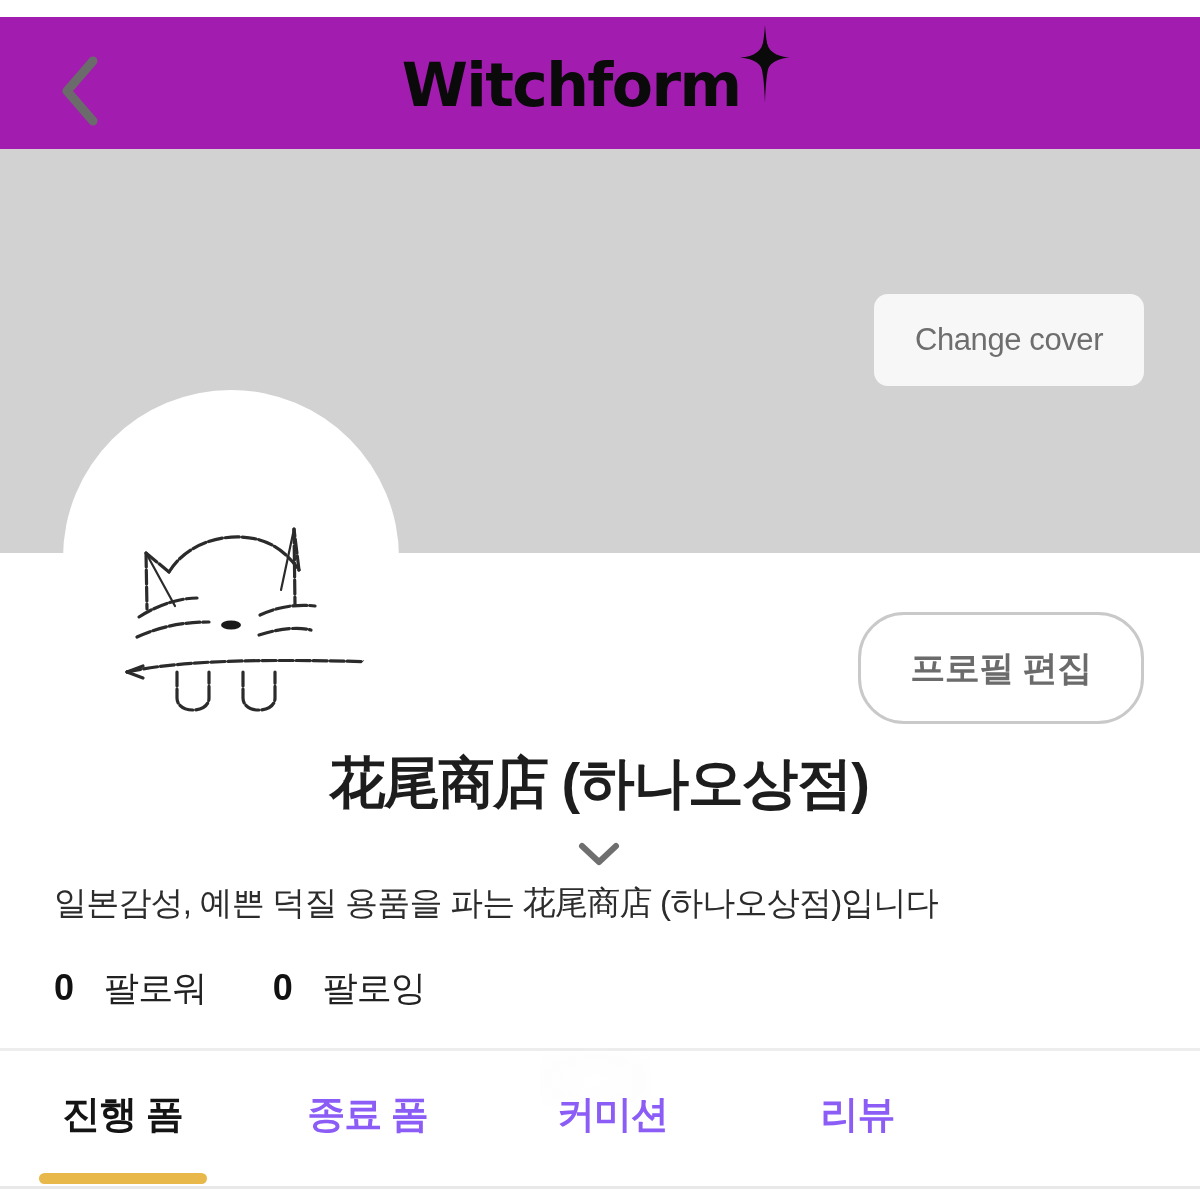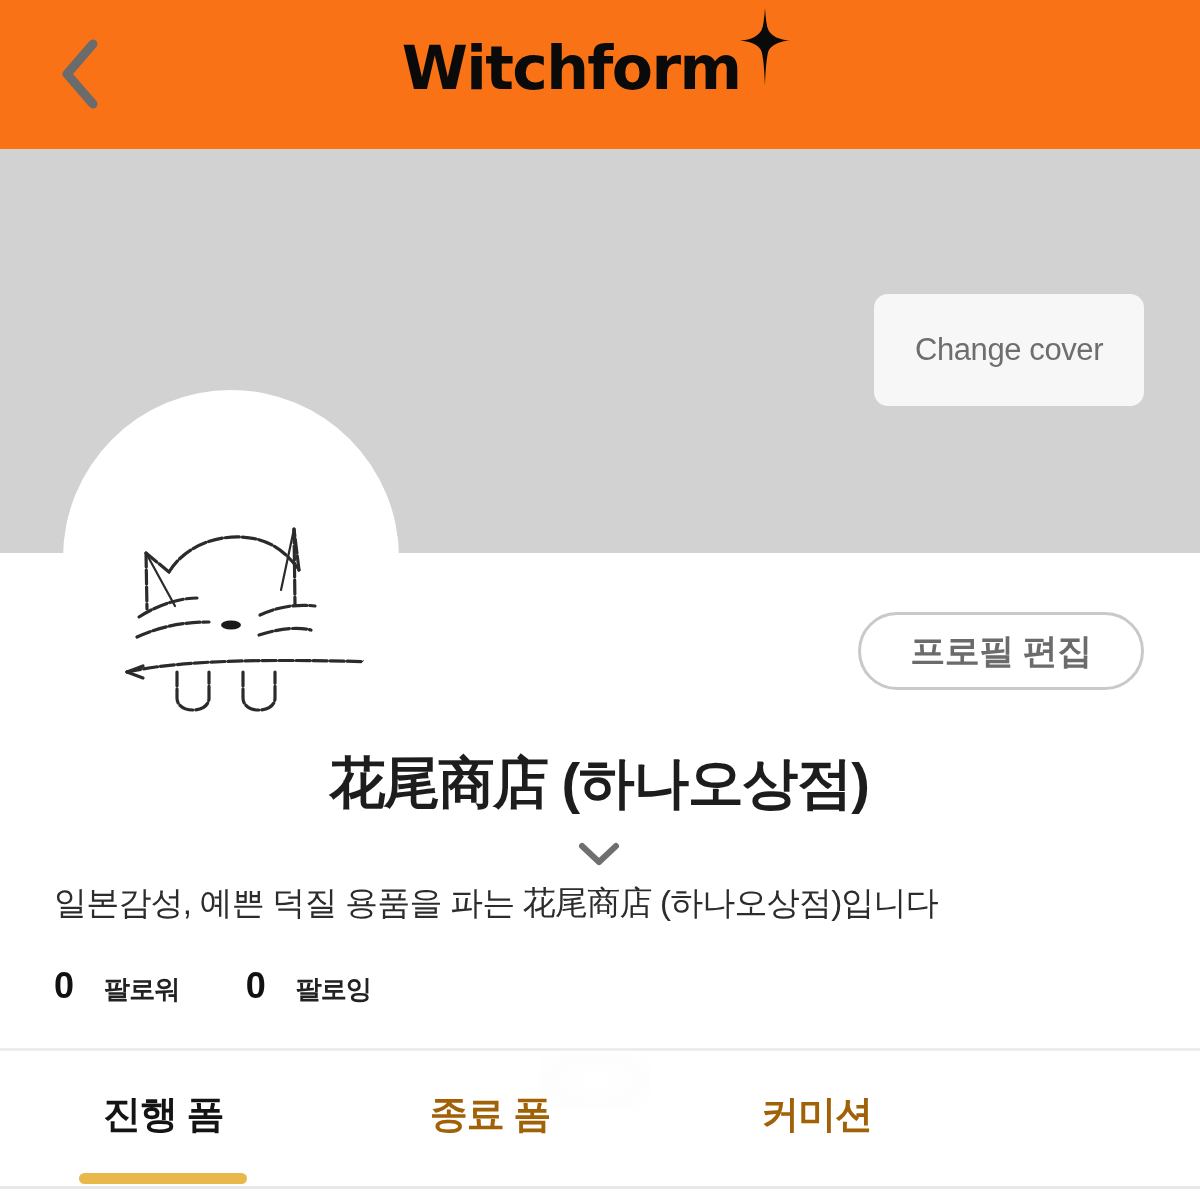--- a/index.html
+++ b/index.html
@@ -15,24 +15,24 @@
   .screen {
     position: relative;
     width: 1200px;
     height: 1200px;
     background: #ffffff;
   }
 
   
   .app-header {
     position: absolute;
-    top: 0; left: 0;
+    top: 17px; left: 0;
     width: 1200px;
     height: 186px;
-    background: #f97316;
+    background: #a21caf;
     display: flex;
     align-items: center;
   }
 
   .back-button {
     position: absolute;
     left: 38px;
     top: 32px;
     width: 84px;
     height: 84px;
@@ -79,21 +79,21 @@
     width: 1200px;
     height: 404px;
     background: #d2d2d2;
   }
 
   .change-cover-button {
     position: absolute;
     right: 56px;
     top: 294px;
     width: 270px;
-    height: 112px;
+    height: 92px;
     background: #f7f7f7;
     border: none;
     border-radius: 14px;
     color: #6e6e6e;
     font-family: "Liberation Sans", sans-serif;
     font-size: 31px;
     font-weight: 400;
     letter-spacing: -0.4px;
     cursor: pointer;
     display: flex;
@@ -113,21 +113,21 @@
     overflow: hidden;
   }
   .avatar svg { display: block; }
 
   
   .edit-profile-button {
     position: absolute;
     right: 56px;
     top: 612px;
     width: 286px;
-    height: 78px;
+    height: 112px;
     background: #ffffff;
     border: 3px solid #c9c9c9;
     border-radius: 46px;
     color: #6b6b6b;
     font-family: "Liberation Sans", sans-serif;
     font-size: 35px;
     font-weight: 700;
     letter-spacing: -0.5px;
     cursor: pointer;
     display: flex;
@@ -187,22 +187,22 @@
     cursor: pointer;
   }
   .stat-count {
     font-family: "Liberation Sans", sans-serif;
     font-size: 36px;
     font-weight: 700;
     color: #111111;
   }
   .stat-label {
     font-family: "Liberation Sans", sans-serif;
-    font-size: 26px;
-    font-weight: 700;
+    font-size: 35px;
+    font-weight: 400;
     color: #222222;
     letter-spacing: -0.8px;
     margin-left: 30px;
   }
   .stat-gap { width: 66px; }
 
   
   .section-divider {
     position: absolute;
     left: 0;
@@ -241,21 +241,21 @@
     display: flex;
     align-items: flex-start;
     justify-content: center;
     padding-top: 38px;
     cursor: pointer;
   }
   .tab-label {
     font-family: "Liberation Sans", sans-serif;
     font-size: 38px;
     font-weight: 700;
-    color: #a16207;
+    color: #8b5cf6;
     letter-spacing: -1px;
     white-space: nowrap;
   }
   .tab-item.active .tab-label {
     color: #141414;
   }
   .tab-underline {
     position: absolute;
     bottom: 16px;
     left: 50%;
@@ -384,18 +384,22 @@
     <div class="tab-item">
       <span class="tab-label">종료 폼</span>
 
     </div>
 
     <div class="tab-item">
       <span class="tab-label">커미션</span>
 
     </div>
 
+    <div class="tab-item">
+      <span class="tab-label">리뷰</span>
+
+    </div>
 
   </div>
 
   <div class="bottom-rule"></div>
 
 </div>
 
 </body></html>

